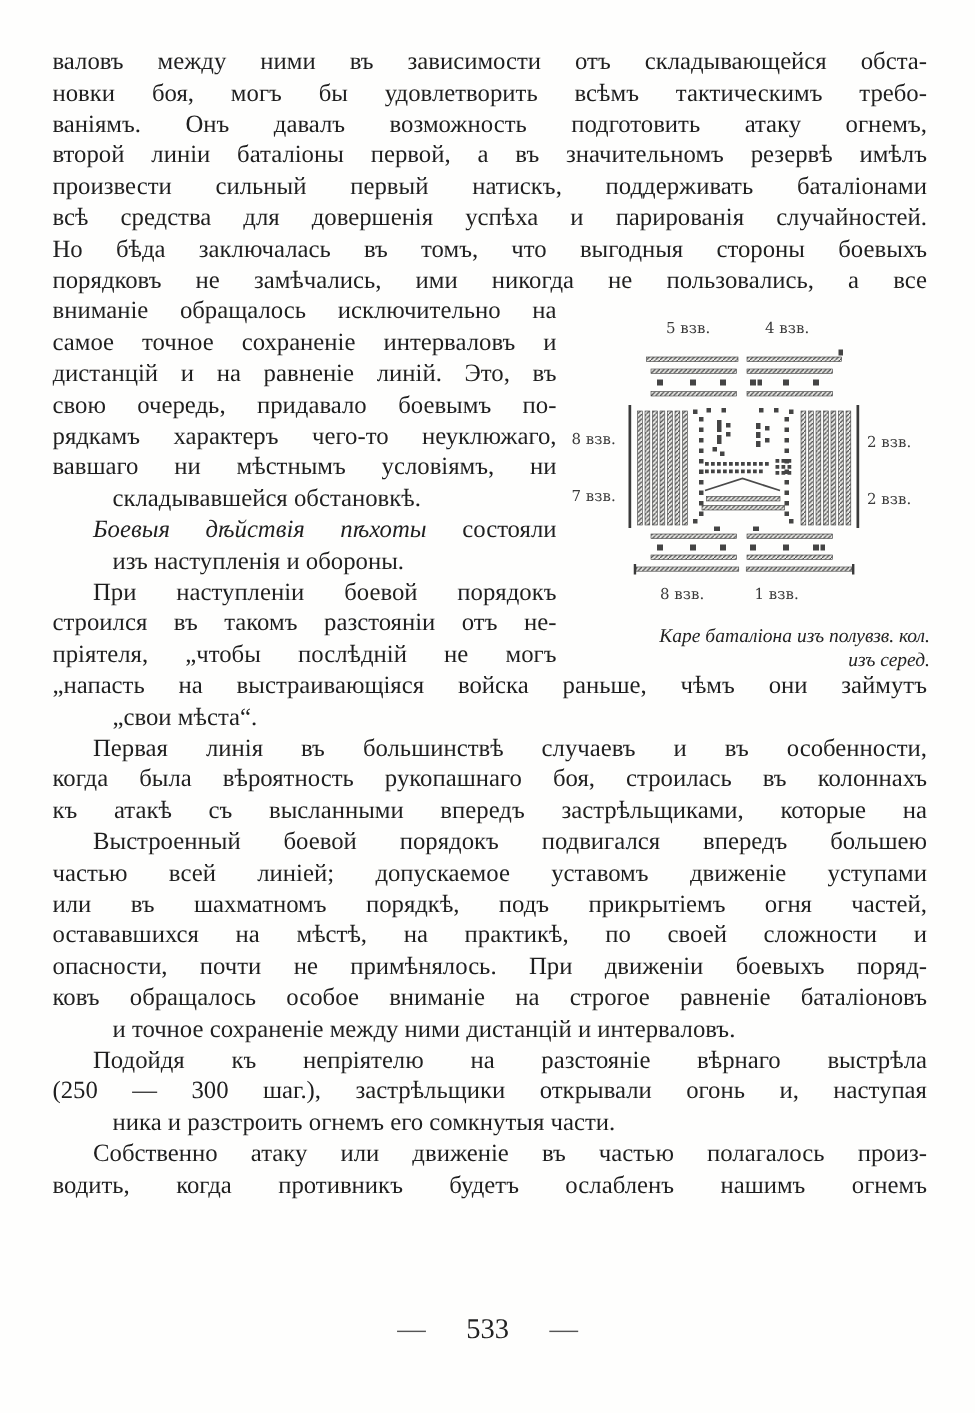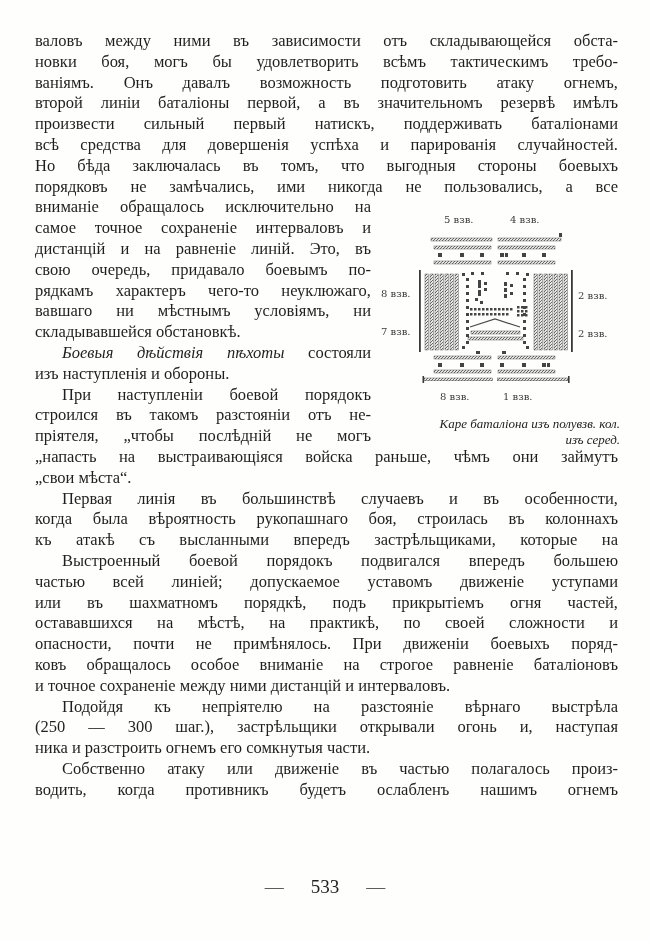--- a/index.html
+++ b/index.html
@@ -18,21 +18,21 @@
     font-size:16.5px;
   }
   .line{
     height:20.8px;
     line-height:20.8px;
     text-align:justify;
     text-align-last:justify;
     overflow:hidden;
     white-space:nowrap;
   }
-  .line.last{text-align-last:left;}
+  .line.last{text-align-last:left;margin-left:40px;}
   .line.narrow{width:336px;}
   .line.indent{text-indent:27px;}
   .line em{font-style:italic;}
   .figure{
     position:absolute;
     left:374px;top:210px;
     width:246px;height:250px;
   }
   .figure svg{position:absolute;left:0;top:0;}
   .fig-label{

